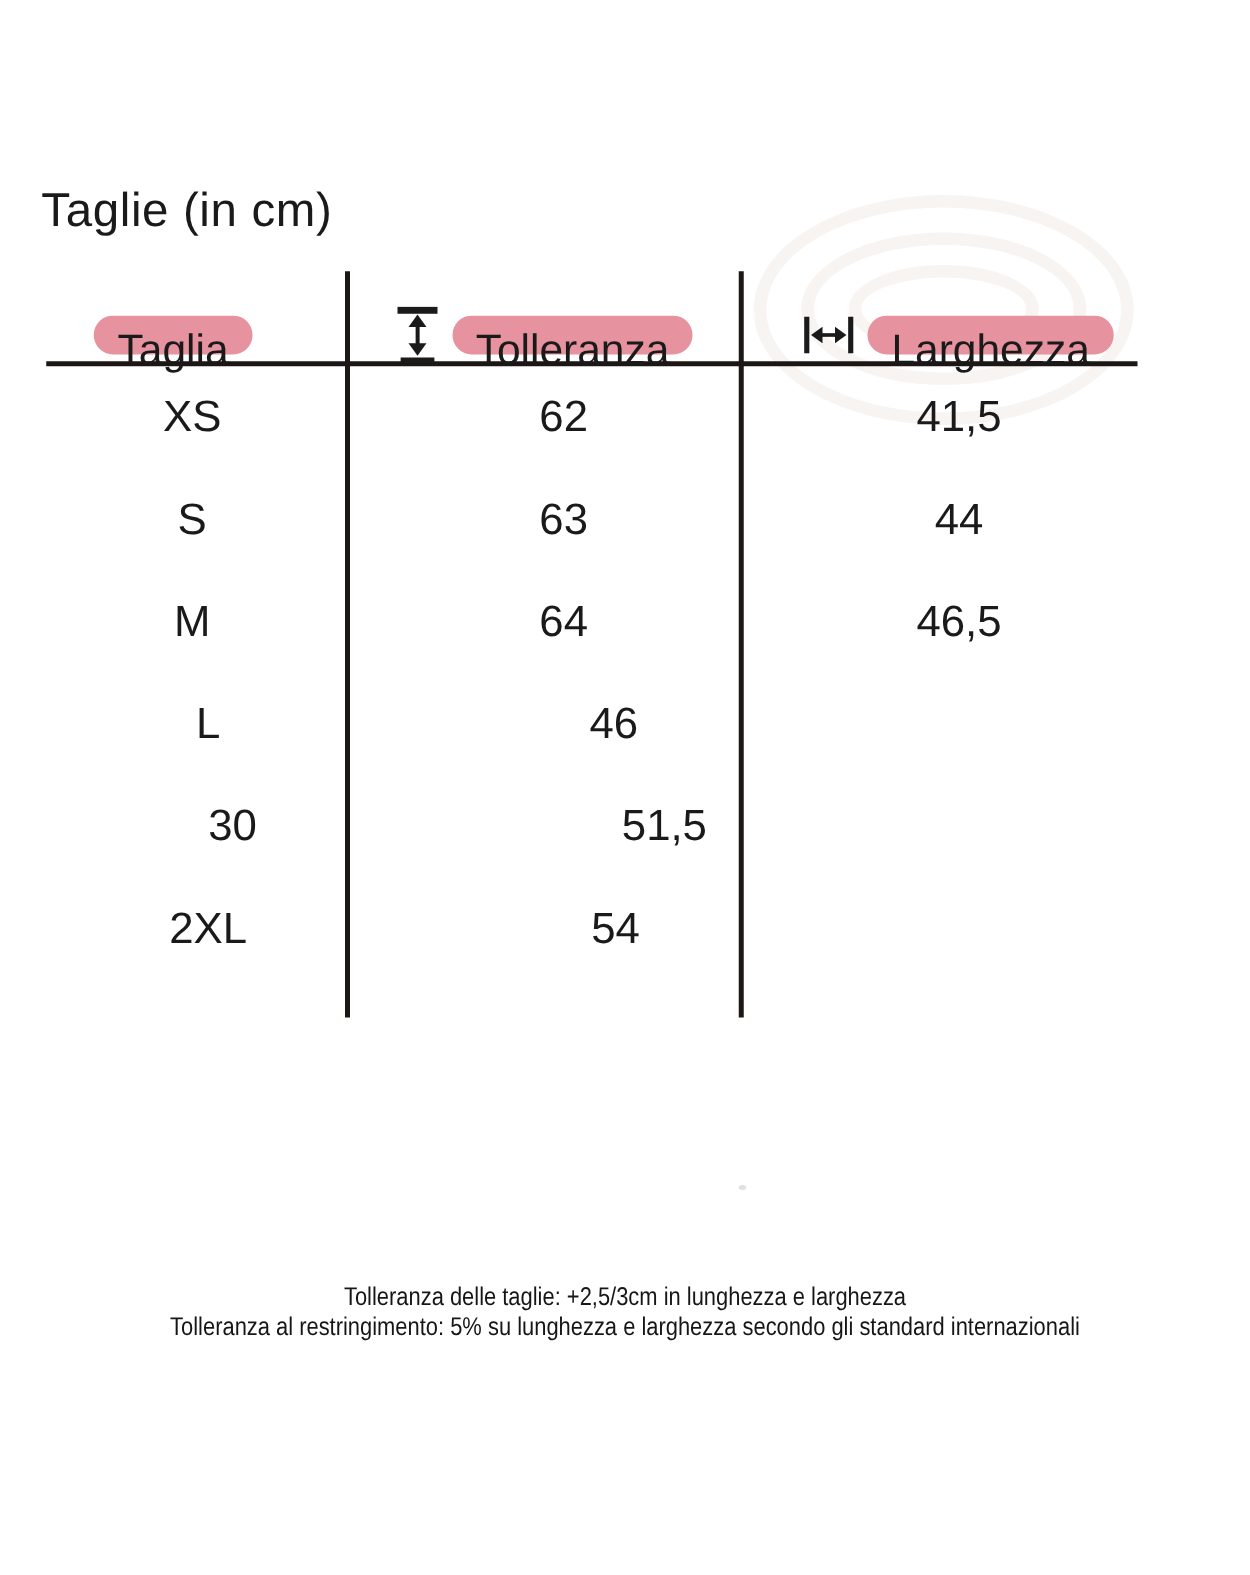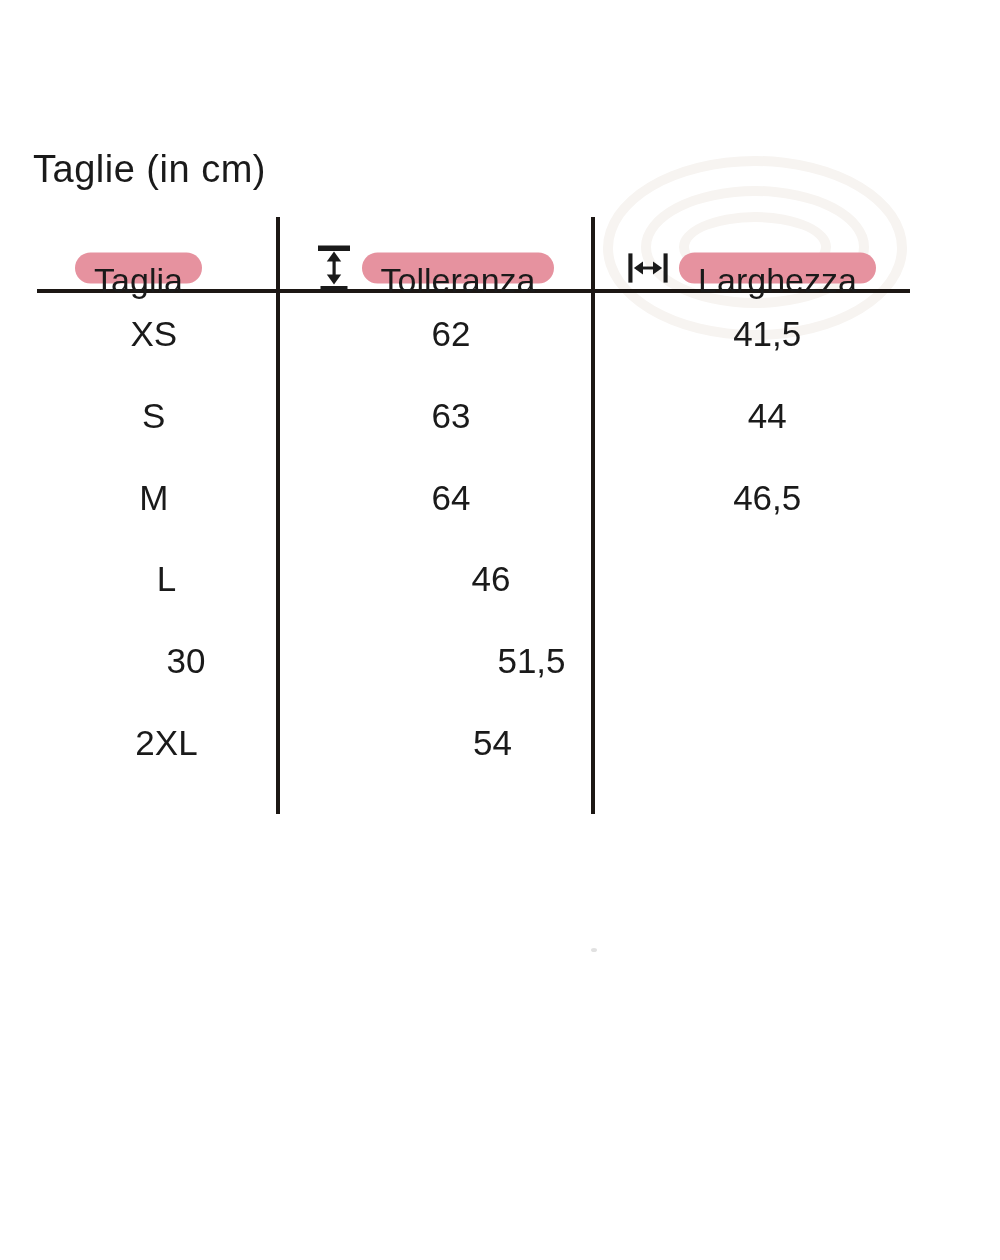--- a/index.html
+++ b/index.html
@@ -25,21 +25,21 @@
   
   .v-line{position:absolute;width:3.5px;background:var(--line);}
   .v-line-1{left:276px;top:217px;height:597px;}
   .v-line-2{left:591px;top:217px;height:597px;}
   .h-line{position:absolute;left:37px;top:289px;width:873px;height:3.5px;background:var(--line);}
 
   
   .header-cell{position:absolute;top:244px;height:48px;display:flex;align-items:center;justify-content:center;gap:10px;}
   .hc-taglia{left:0;width:277px;}
   .hc-lunghezza{left:277px;width:316px;}
-  .hc-larghezza{left:593px;width:317px;}
+  .hc-larghezza{left:608px;width:317px;}
 
   .hl{position:relative;display:inline-flex;align-items:center;justify-content:center;padding:0 19px;height:48px;}
   .hl-bg{position:absolute;left:0;right:0;top:50%;transform:translateY(-50%);height:31px;border-radius:16px;background:var(--pink);}
   .hl-label{position:relative;font-size:34px;line-height:1;white-space:nowrap;margin-top:24px;}
 
   .icon{display:inline-flex;flex:0 0 auto;}
   .icon svg{display:block;}
 
   
   .rows{position:absolute;left:0;top:293px;width:912px;}
@@ -136,14 +136,18 @@
       <div class="cell c3">51,5</div>
     </div>
     <div class="row">
       <div class="cell c1">2XL</div>
       <div class="cell c3">54</div>
     </div>
   </div>
 
   <div class="artifact-dot"></div>
 
+  <div class="footer">
+    <div class="line">Tolleranza delle taglie: +2,5/3cm in lunghezza e larghezza</div>
+    <div class="line">Tolleranza al restringimento: 5% su lunghezza e larghezza secondo gli standard internazionali</div>
+  </div>
 
 </div>
 
 </body></html>

